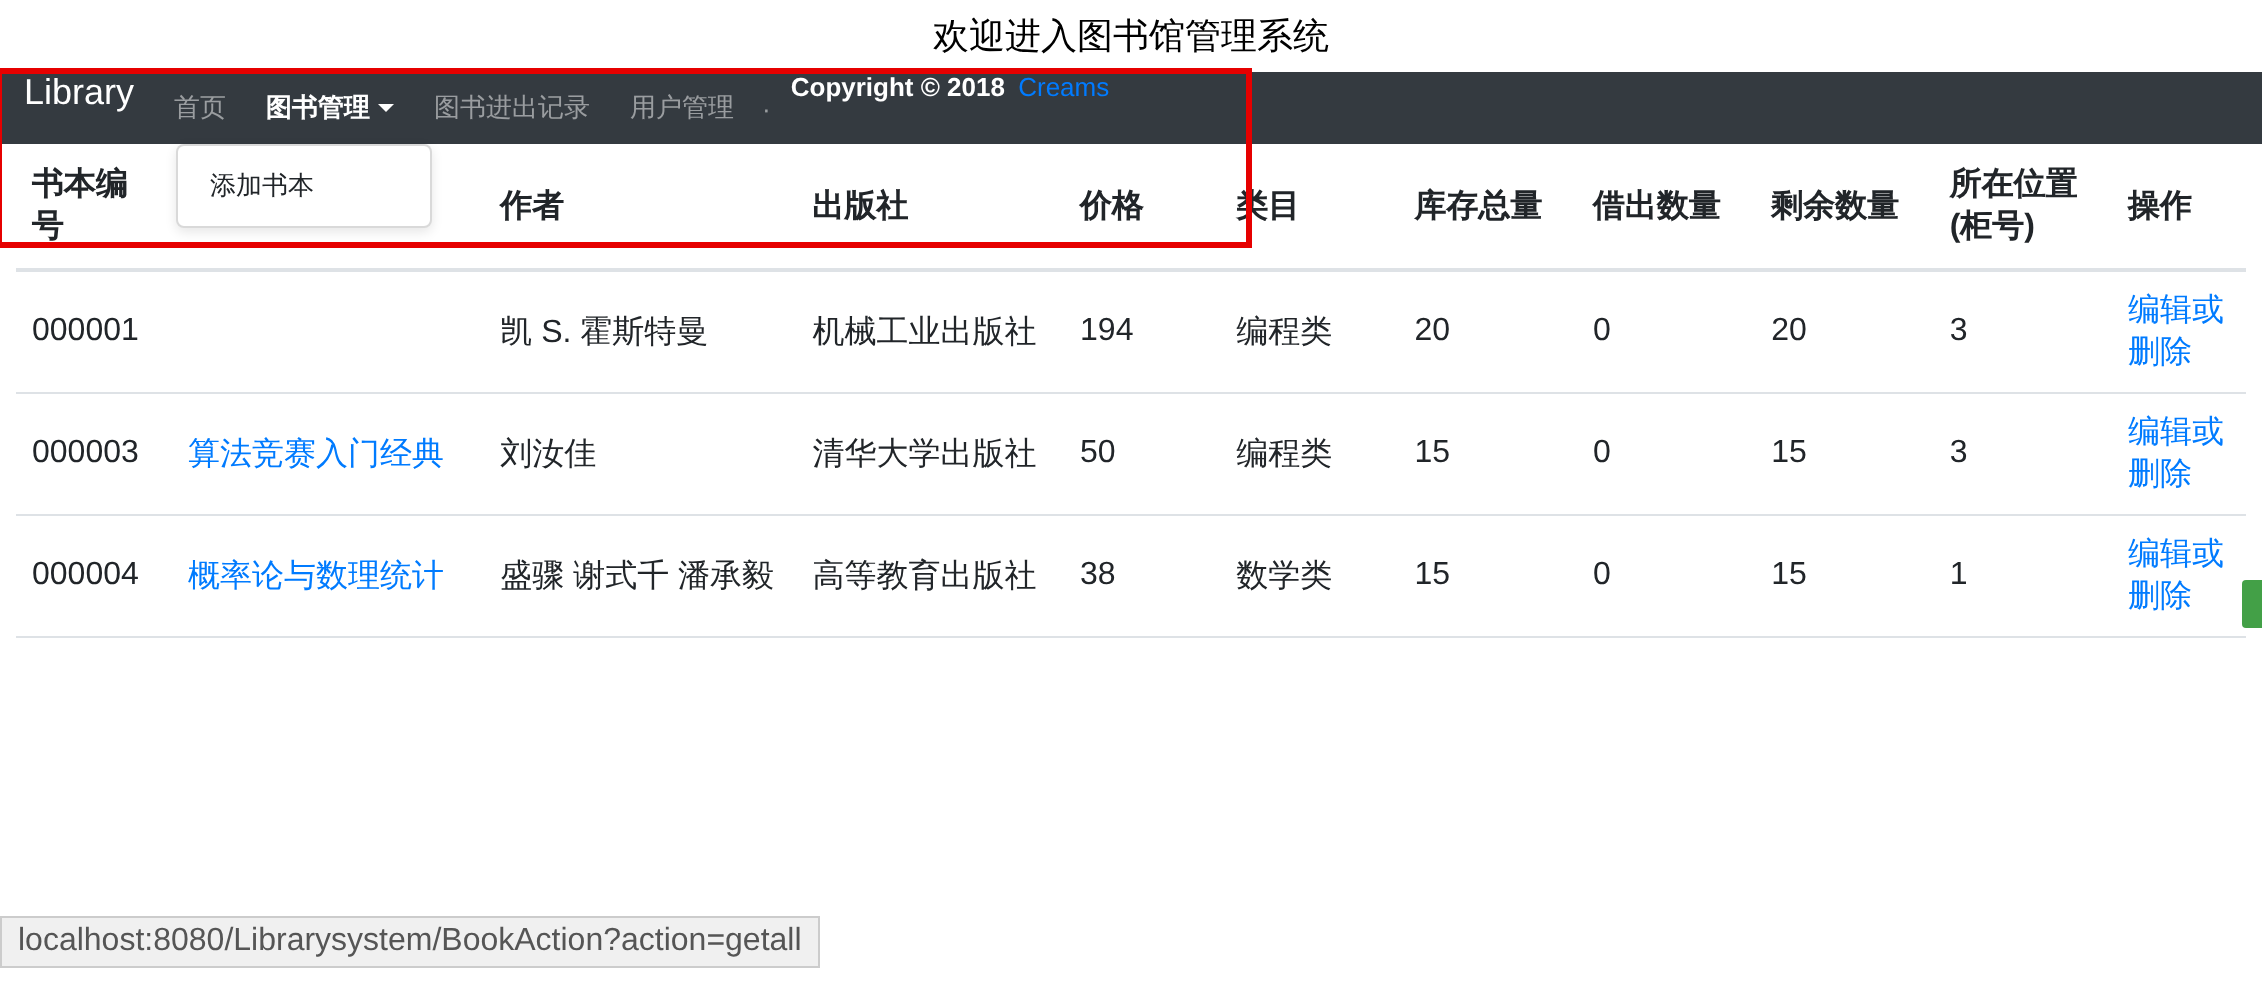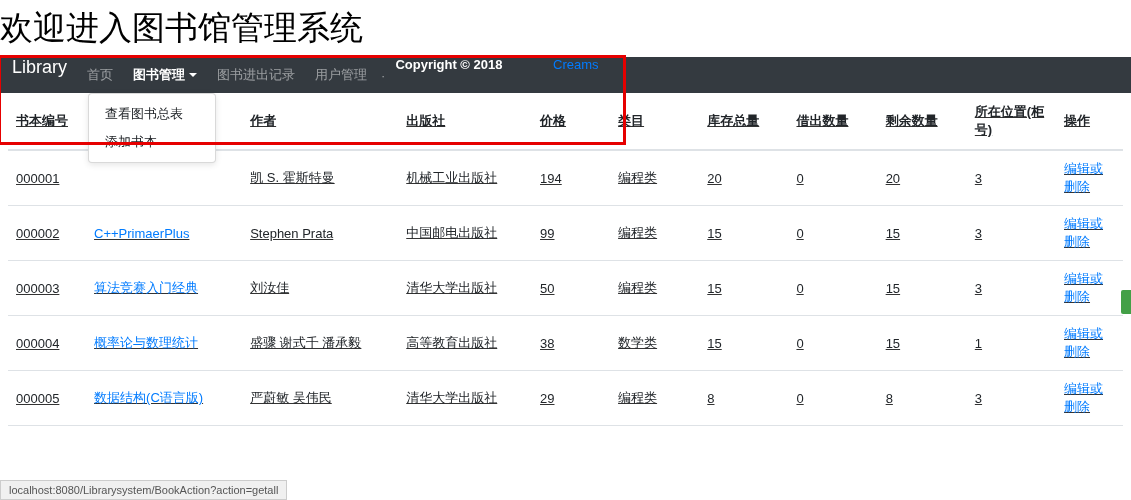--- a/index.html
+++ b/index.html
@@ -1,40 +1,40 @@
 <!DOCTYPE html>
 <html><head>
   <meta charset="utf-8">
   <style>
     * { margin: 0; padding: 0; box-sizing: border-box; }
     body { font-family: "Microsoft YaHei", Arial, sans-serif; font-size: 13px; color: #333; background: #fff; }
     
-    .page-title { text-align: left; font-size: 33px; font-weight: 400; padding: 6px 0; color: #000; }
+    .page-title { text-align: center; font-size: 18px; font-weight: 400; padding: 6px 0; color: #000; }
     
     .navbar-wrapper { position: relative; }
     .navbar { background: #343a40; height: 36px; display: flex; padding: 0 8px; color: #fff; }
     .navbar-brand { font-size: 18px; font-weight: 400; color: #fff; padding: 0 10px 0 4px; }
     .nav-item { color: rgba(255,255,255,0.5); padding: 0 10px; font-size: 13px; cursor: pointer; display: flex; align-items: center; height: 36px; }
     .nav-item.active { color: #fff; font-weight: 700; }
     .caret { display: inline-block; width: 0; height: 0; margin-left: 4px; border-left: 4px solid transparent; border-right: 4px solid transparent; border-top: 4px solid currentColor; }
     .copyright { color: #fff; font-weight: 700; font-size: 13px; padding: 0 6px; }
-    .copyright-link { color: #007bff; font-weight: 400; padding-left: 3px; margin-left: 44px; }
+    .copyright-link { color: #007bff; font-weight: 400; padding-left: 3px; }
     
     .red-box { position: absolute; top: -2px; left: -2px; width: 628px; height: 90px; border: 3px solid #e60000; pointer-events: none; z-index: 5; }
     
     .dropdown-menu { position: absolute; top: 36px; left: 88px; background: #fff; border: 1px solid rgba(0,0,0,0.15); border-radius: 4px; min-width: 128px; padding: 6px 0; box-shadow: 0 2px 6px rgba(0,0,0,0.1); z-index: 3; }
     .dropdown-item { padding: 5px 16px; font-size: 13px; color: #212529; cursor: pointer; }
     
     .table-container { padding: 0 8px; }
-    table { width: 100%; border-collapse: collapse; font-size: 13px; text-decoration: underline; }
+    table { width: 100%; border-collapse: collapse; font-size: 16px; }
     th { text-align: left; font-weight: 700; padding: 10px 8px; border-bottom: 2px solid #dee2e6; color: #212529; }
     td { padding: 9px 8px; border-bottom: 1px solid #dee2e6; color: #212529; }
     .link { color: #007bff; cursor: pointer; }
     
-    .status-bar { position: fixed; bottom: 0; left: 0; background: #f0f0f0; border: 1px solid #ccc; padding: 3px 8px; font-size: 11px; color: #555; }
+    .status-bar { position: fixed; bottom: 16px; left: 0; background: #f0f0f0; border: 1px solid #ccc; padding: 3px 8px; font-size: 16px; color: #555; }
     
     .scroll-hint { position: fixed; right: 0; top: 290px; width: 10px; height: 24px; background: #43a047; border-radius: 2px 0 0 2px; }
     
     .watermark { position: fixed; right: 10px; bottom: 6px; font-size: 10px; color: #ddd; }
     
     .col-id { width: 7%; }
     .col-name { width: 14%; }
     .col-author { width: 14%; }
     .col-pub { width: 12%; }
     .col-price { width: 7%; }
@@ -61,21 +61,20 @@
     <span class="nav-item">图书进出记录</span>
     <span class="nav-item">用户管理</span>
     <span class="nav-item" style="padding:0 4px;">·</span>
     <span class="copyright">
       <span>Copyright © 2018</span>
       <span class="copyright-link">Creams</span>
     </span>
   </div>
 
   <div class="dropdown-menu">
-    <div class="dropdown-item">查看图书总表</div>
     <div class="dropdown-item">添加书本</div>
   </div>
 
   <div class="red-box"></div>
 </div>
 
 <div class="table-container">
   <table>
     <thead>
       <tr>
@@ -100,33 +99,20 @@
     <td>机械工业出版社</td>
     <td>194</td>
     <td>编程类</td>
     <td>20</td>
     <td>0</td>
     <td>20</td>
     <td>3</td>
     <td><span class="link">编辑或删除</span></td>
   </tr>
         <tr>
-    <td>000002</td>
-    <td><span class="link">C++PrimaerPlus</span></td>
-    <td>Stephen Prata</td>
-    <td>中国邮电出版社</td>
-    <td>99</td>
-    <td>编程类</td>
-    <td>15</td>
-    <td>0</td>
-    <td>15</td>
-    <td>3</td>
-    <td><span class="link">编辑或删除</span></td>
-  </tr>
-        <tr>
     <td>000003</td>
     <td><span class="link">算法竞赛入门经典</span></td>
     <td>刘汝佳</td>
     <td>清华大学出版社</td>
     <td>50</td>
     <td>编程类</td>
     <td>15</td>
     <td>0</td>
     <td>15</td>
     <td>3</td>
@@ -138,32 +124,19 @@
     <td>盛骤 谢式千 潘承毅</td>
     <td>高等教育出版社</td>
     <td>38</td>
     <td>数学类</td>
     <td>15</td>
     <td>0</td>
     <td>15</td>
     <td>1</td>
     <td><span class="link">编辑或删除</span></td>
   </tr>
-        <tr>
-    <td>000005</td>
-    <td><span class="link">数据结构(C语言版)</span></td>
-    <td>严蔚敏 吴伟民</td>
-    <td>清华大学出版社</td>
-    <td>29</td>
-    <td>编程类</td>
-    <td>8</td>
-    <td>0</td>
-    <td>8</td>
-    <td>3</td>
-    <td><span class="link">编辑或删除</span></td>
-  </tr>
       </tbody>
   </table>
 </div>
 
 <div class="status-bar">localhost:8080/Librarysystem/BookAction?action=getall</div>
 <div class="scroll-hint"></div>
 <div class="watermark"></div>
 
 </body></html>

